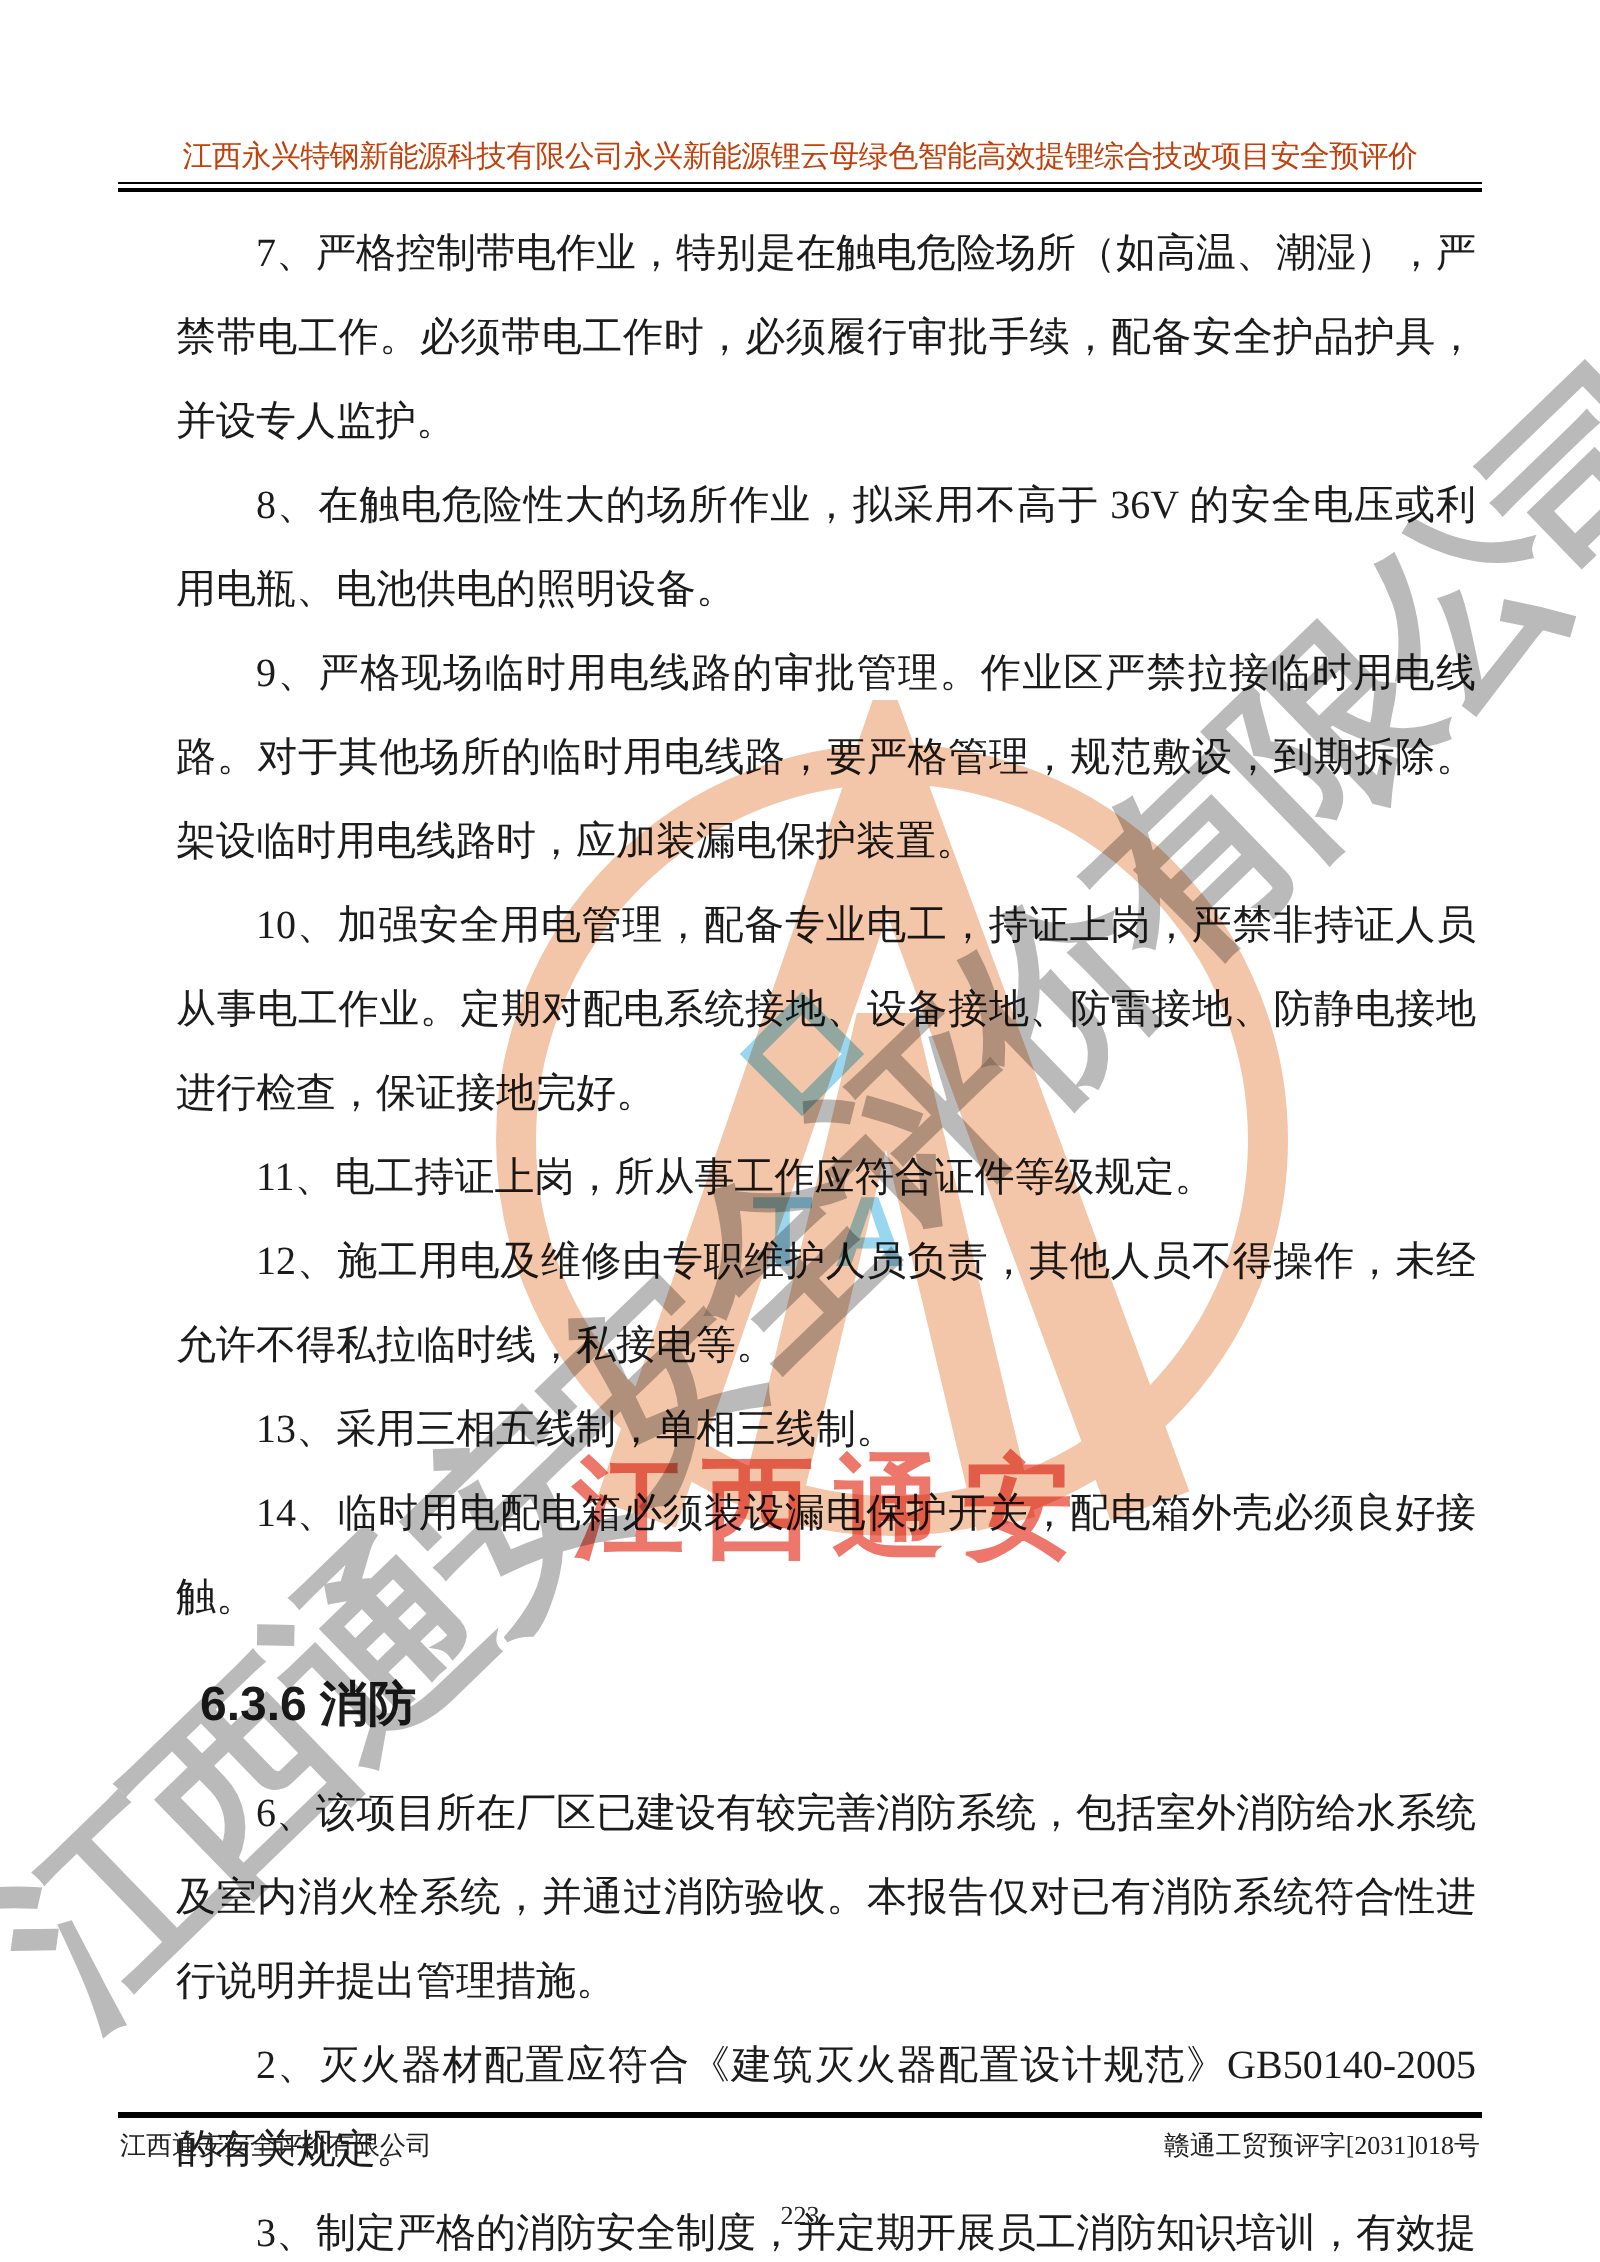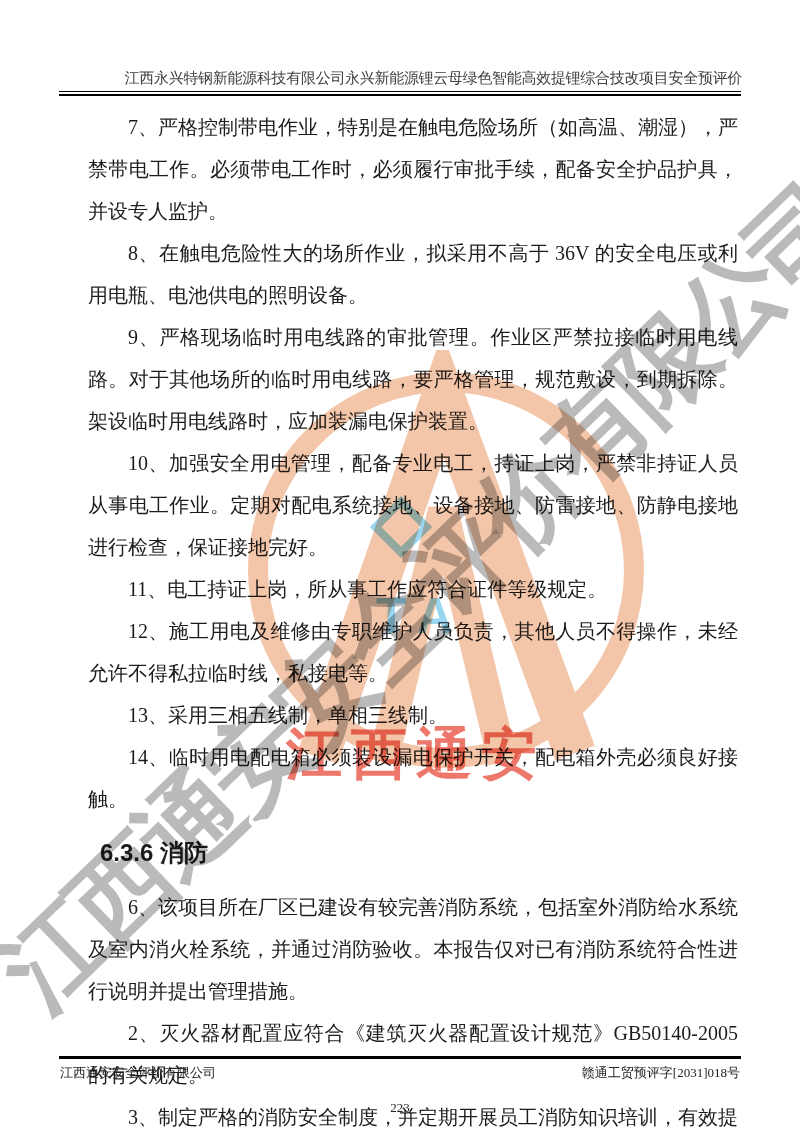--- a/index.html
+++ b/index.html
@@ -4,22 +4,22 @@
 <style>
   html,body{margin:0;padding:0;background:#e8e8e8;}
   .page{
     position:relative;width:800px;height:1131px;background:#ffffff;
     margin:0 auto;overflow:hidden;
     font-family:"Liberation Serif","DejaVu Serif",serif;color:#1c1c1c;
   }
   
   .header-title{
     position:absolute;top:69px;left:58px;right:58px;
-    text-align:right;font-size:15px;letter-spacing:-0.3px;white-space:nowrap;
-    color:#404040;
+    text-align:center;font-size:15px;letter-spacing:-0.3px;white-space:nowrap;
+    color:#c2410c;
   }
   .header-rule{
     position:absolute;top:91px;left:59px;right:59px;height:2px;
     border-top:1.5px solid #000;border-bottom:2.5px solid #000;
   }
   
   .body-text{
     position:absolute;top:106px;left:88px;width:650px;
     font-size:20px;line-height:42px;text-align:justify;
   }

